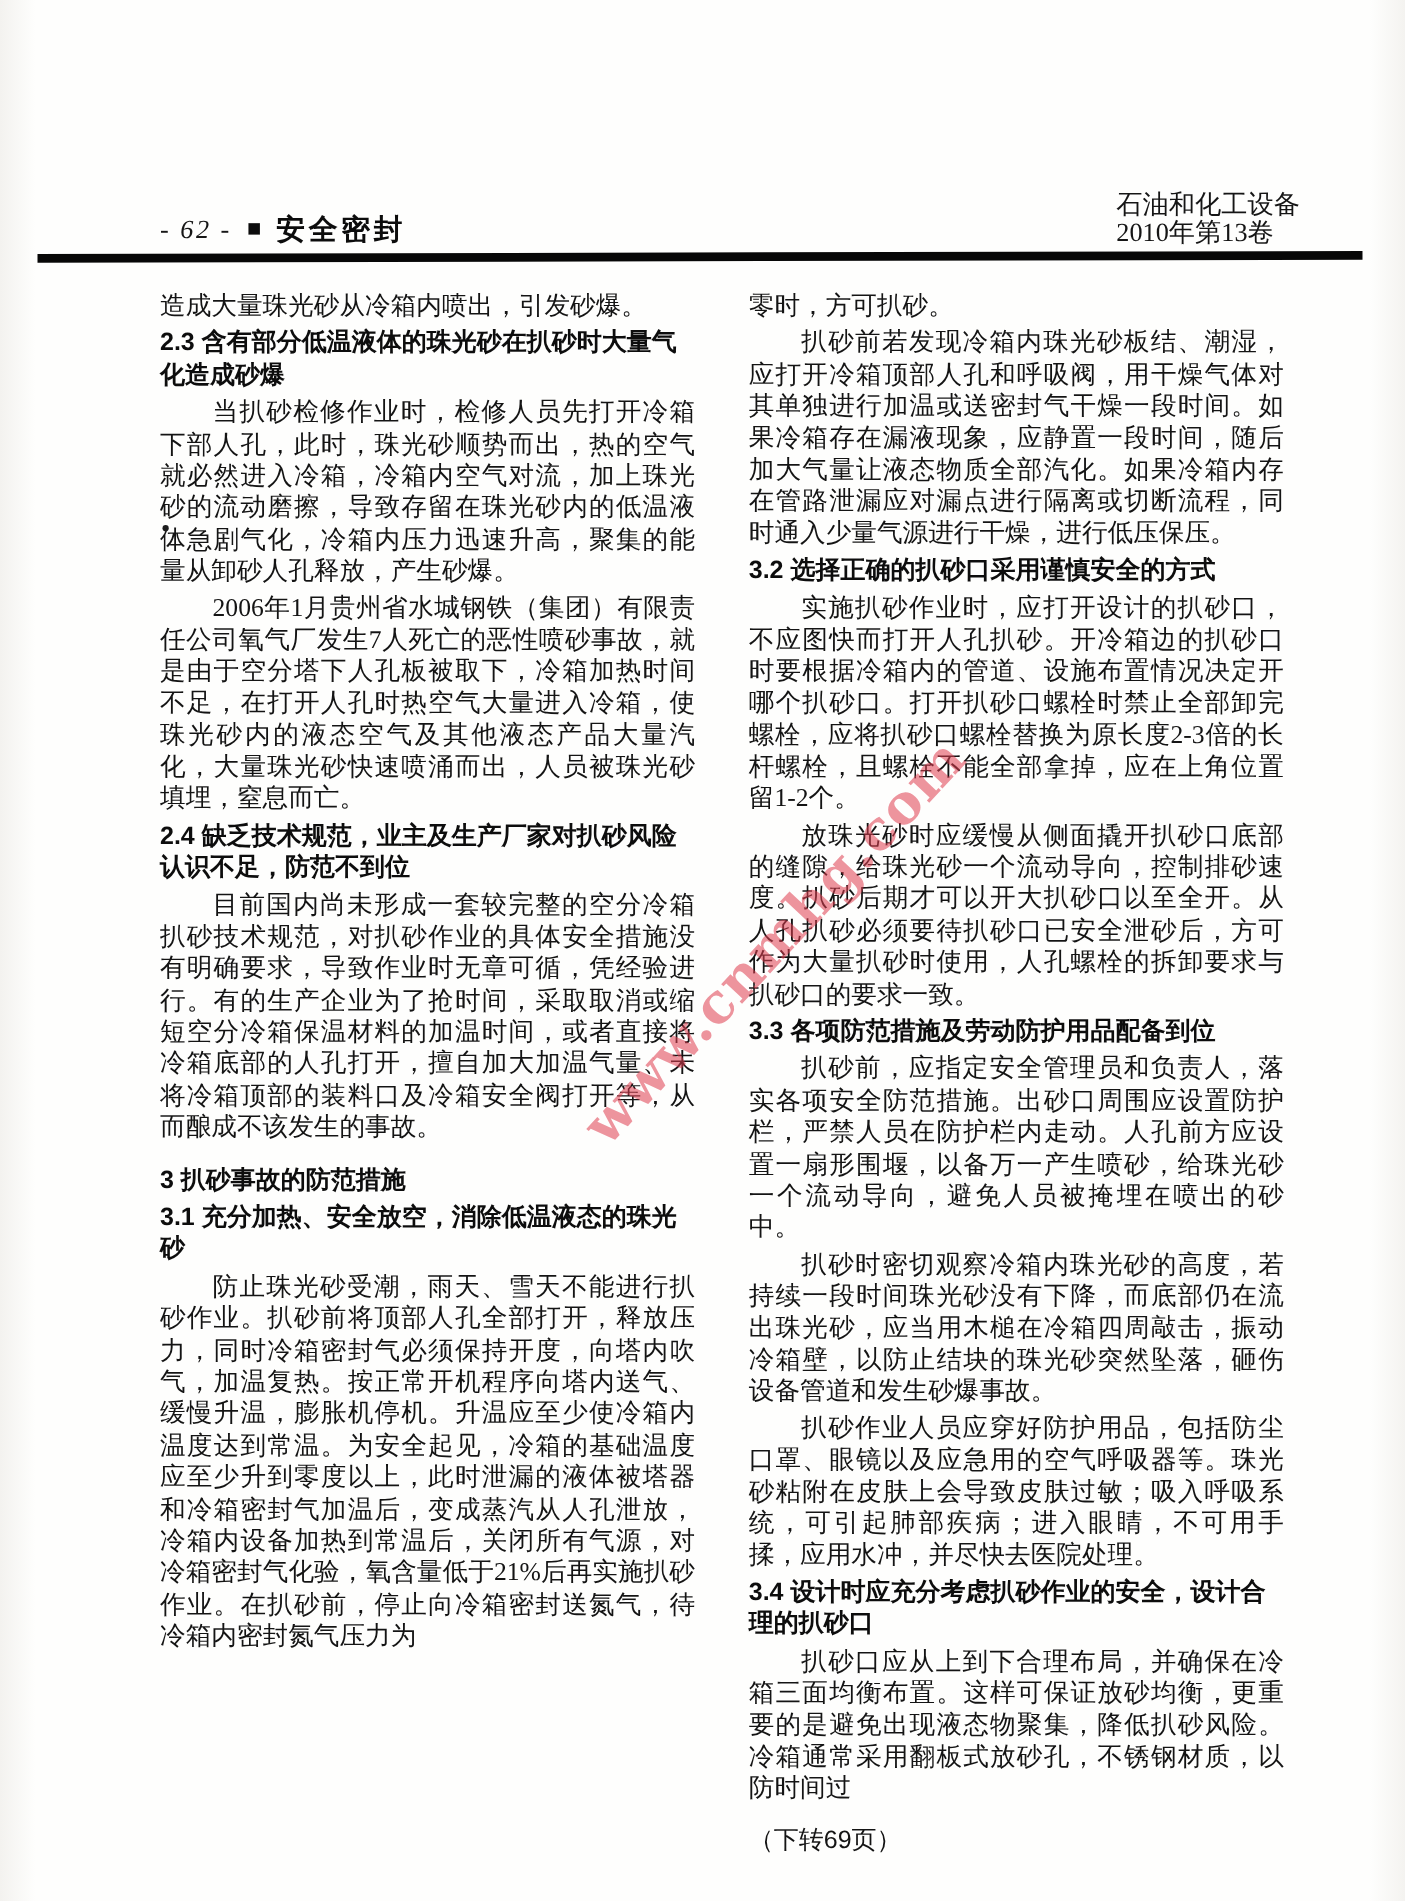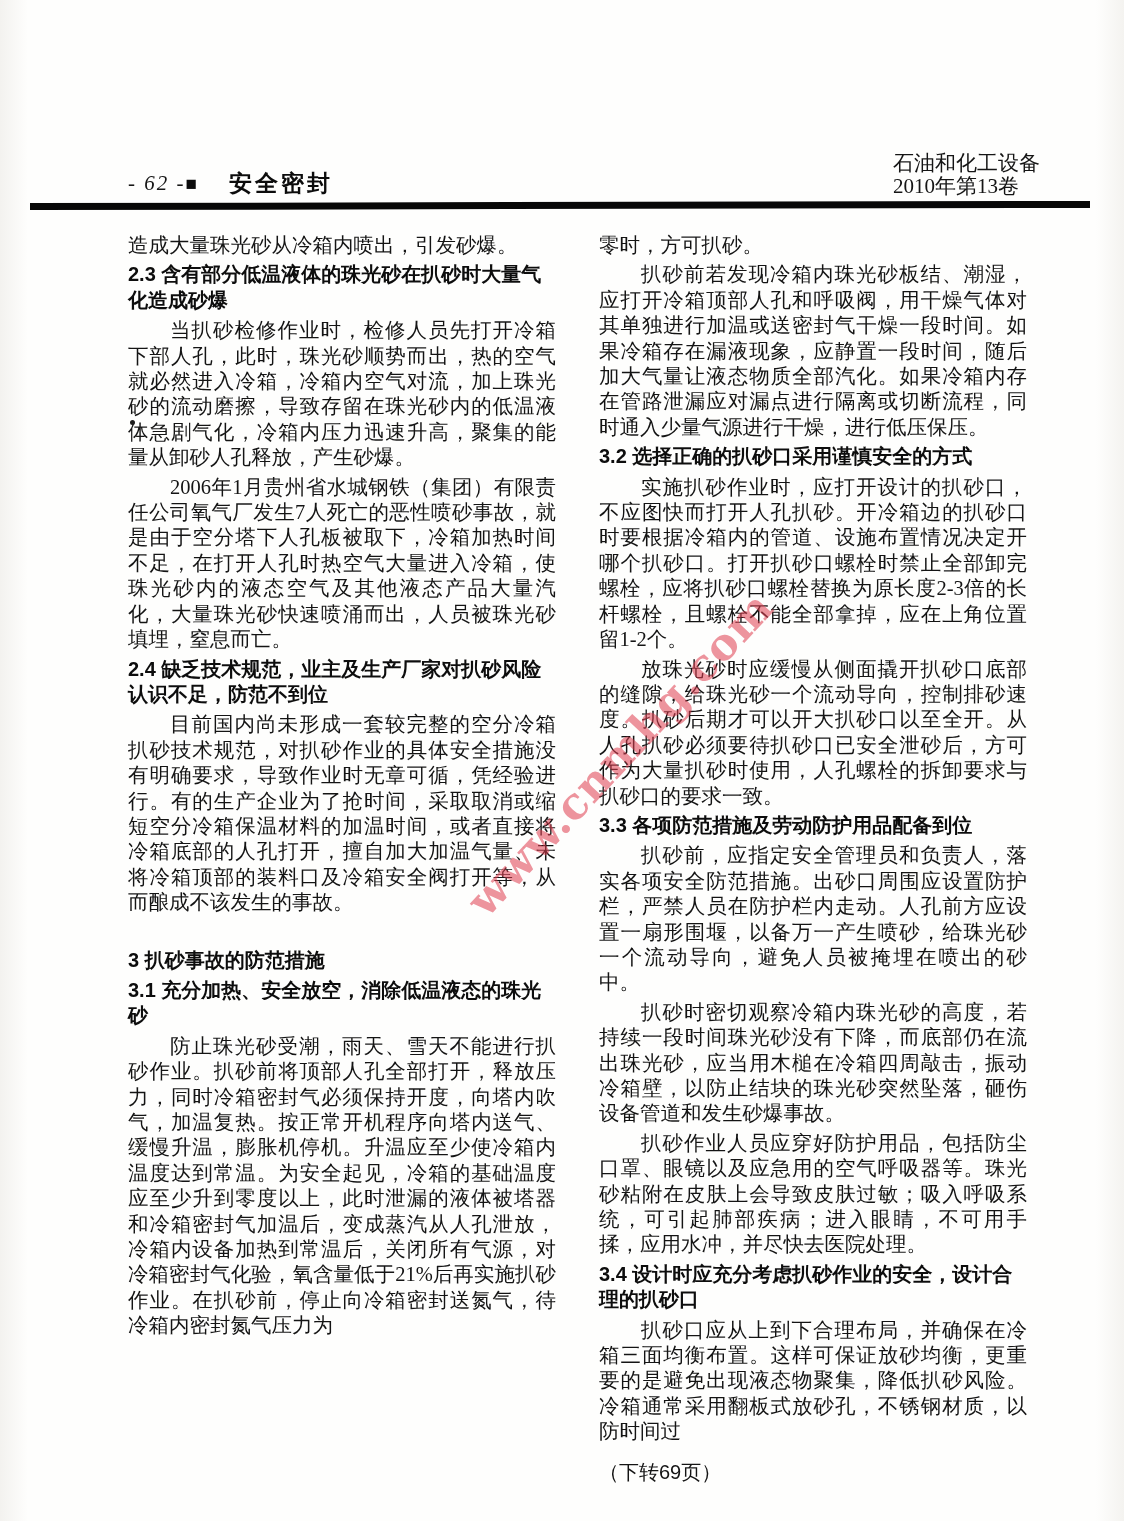--- a/index.html
+++ b/index.html
@@ -9,30 +9,30 @@
     font-family:"Liberation Serif","DejaVu Serif",serif;
     position:relative; overflow:hidden;
   }
   .page {
     position:absolute; inset:0;
     background:linear-gradient(90deg,#f3f2ef 0,#fefefd 2.5%,#fefefd 97.5%,#f4f3f0 100%);
   }
   
   .hdr-left {
     position:absolute; left:128px; top:168px;
-    display:flex; align-items:center; gap:0;
+    display:flex; align-items:center; gap:12px;
   }
   .pageno {
     font:italic 21px "Liberation Serif","DejaVu Serif",serif;
     letter-spacing:2px; color:#161616;
   }
   .sq { font-size:19px; color:#0c0c0c; line-height:1; }
   .sect {
     font-family:"Liberation Sans","DejaVu Sans",sans-serif;
-    font-weight:700; font-size:23px; letter-spacing:3px; color:#0c0c0c;margin-left:32px;
+    font-weight:700; font-size:23px; letter-spacing:3px; color:#0c0c0c;
   }
   .hdr-right {
     position:absolute; left:893px; top:152px;
     font-size:21px; line-height:23px; color:#151515;
   }
   .rule {
     position:absolute; left:30px; top:202px; width:1060px; height:7px;
     background:#070707; transform:rotate(-0.12deg);
   }
   
@@ -46,21 +46,21 @@
     text-align:justify;
   }
   .blk { margin:0 0 4px; }
   .para { text-indent:2.05em; }
   .cont { text-indent:0; }
   .heading {
     font-family:"Liberation Sans","DejaVu Sans",sans-serif;
     font-weight:700; font-size:20px; line-height:25.4px;
     text-align:left; color:#0d0d0d; margin:3px 0 5px;
   }
-  .heading-major { margin-top:32px; }
+  .heading-major { margin-top:16px; }
   .note {
     font-family:"Liberation Sans","DejaVu Sans",sans-serif;
     font-weight:400; font-size:20px; text-align:left; margin-top:15px;
   }
   
   .watermark {
     position:absolute; left:408px; top:728px;
     font-family:"DejaVu Serif","Liberation Serif",serif;
     font-weight:700; font-size:44px; letter-spacing:1px;
     color:rgba(222,60,78,0.55);

